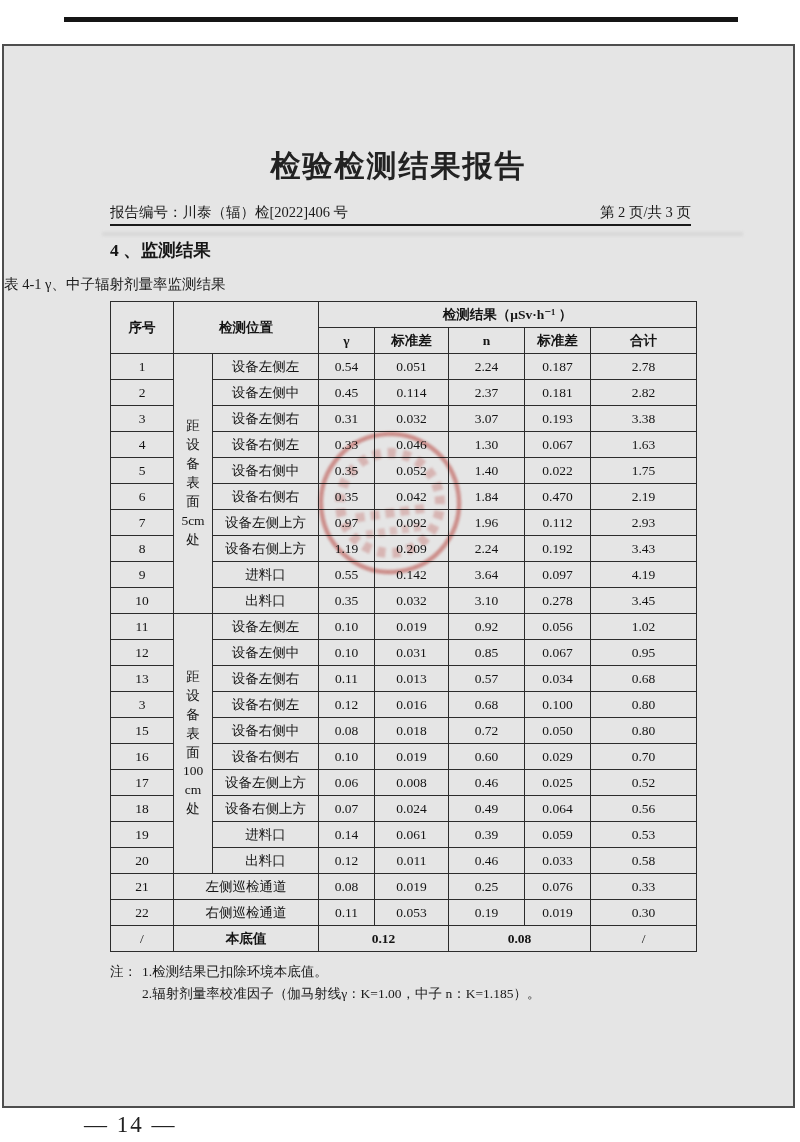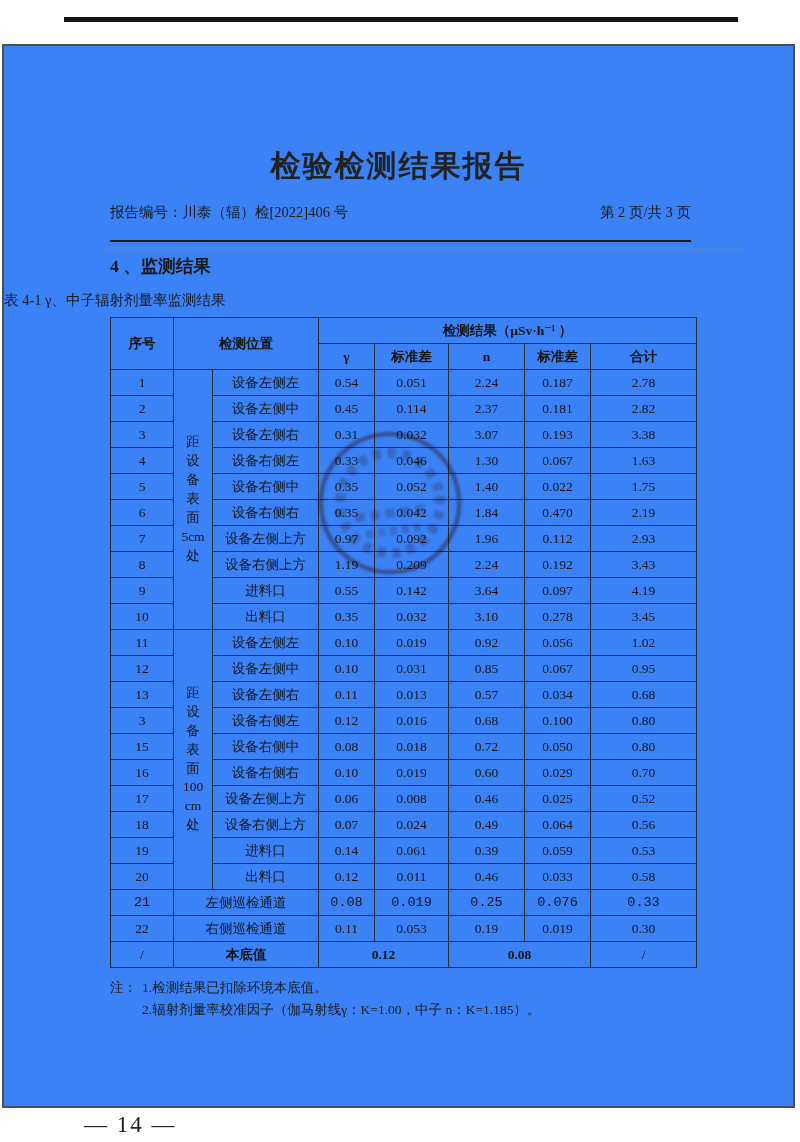--- a/index.html
+++ b/index.html
@@ -7,30 +7,30 @@
     width:800px;height:1142px;position:relative;overflow:hidden;
     background:#ffffff;color:#1a1a1a;
     font-family:"Liberation Serif","DejaVu Serif",serif;
   }
   .top-rule{
     position:absolute;left:64px;top:17px;width:674px;height:5px;
     background:#151515;
   }
   .sheet{
     position:absolute;left:2px;top:44px;width:793px;height:1064px;
-    box-sizing:border-box;border:2px solid #4e4e4e;background:#3b82f6;
+    box-sizing:border-box;border:2px solid #4e4e4e;background:#e5e5e5;
   }
   .doc-title{
     margin:0;padding-top:100px;text-align:center;
     font-size:30px;font-weight:bold;letter-spacing:2px;color:#222;
   }
   .report-line{
     margin:16px 102px 0 106px;display:flex;justify-content:space-between;
     align-items:flex-start;font-size:14.5px;
-    border-bottom:2px solid #1b1b1b;padding-bottom:18px;
+    border-bottom:2px solid #1b1b1b;padding-bottom:2px;
   }
   .rule-shadow{
     margin:6px 50px 0 98px;height:4px;background:#9a9a9a;
     opacity:.18;filter:blur(1.5px);
   }
   .section-heading{
     margin:2px 0 0 106px;font-size:17.5px;font-weight:bold;color:#161616;
   }
   .table-caption{
     margin-top:13px;text-align:left;font-size:14.5px;color:#1a1a1a;
@@ -303,21 +303,21 @@
         </tr>
         <tr style="height: 26px; margin-top: 42px;">
           <td>20</td>
           <td>出料口</td>
           <td>0.12</td>
           <td>0.011</td>
           <td>0.46</td>
           <td>0.033</td>
           <td>0.58</td>
         </tr>
-        <tr style="height: 26px; font-family: Liberation Mono, monospace;">
+        <tr style="height: 26px;">
           <td>21</td>
           <td colspan="2">左侧巡检通道</td>
           <td>0.08</td>
           <td>0.019</td>
           <td>0.25</td>
           <td>0.076</td>
           <td>0.33</td>
         </tr>
         <tr style="height: 26px; margin-left: 40px;">
           <td>22</td>

